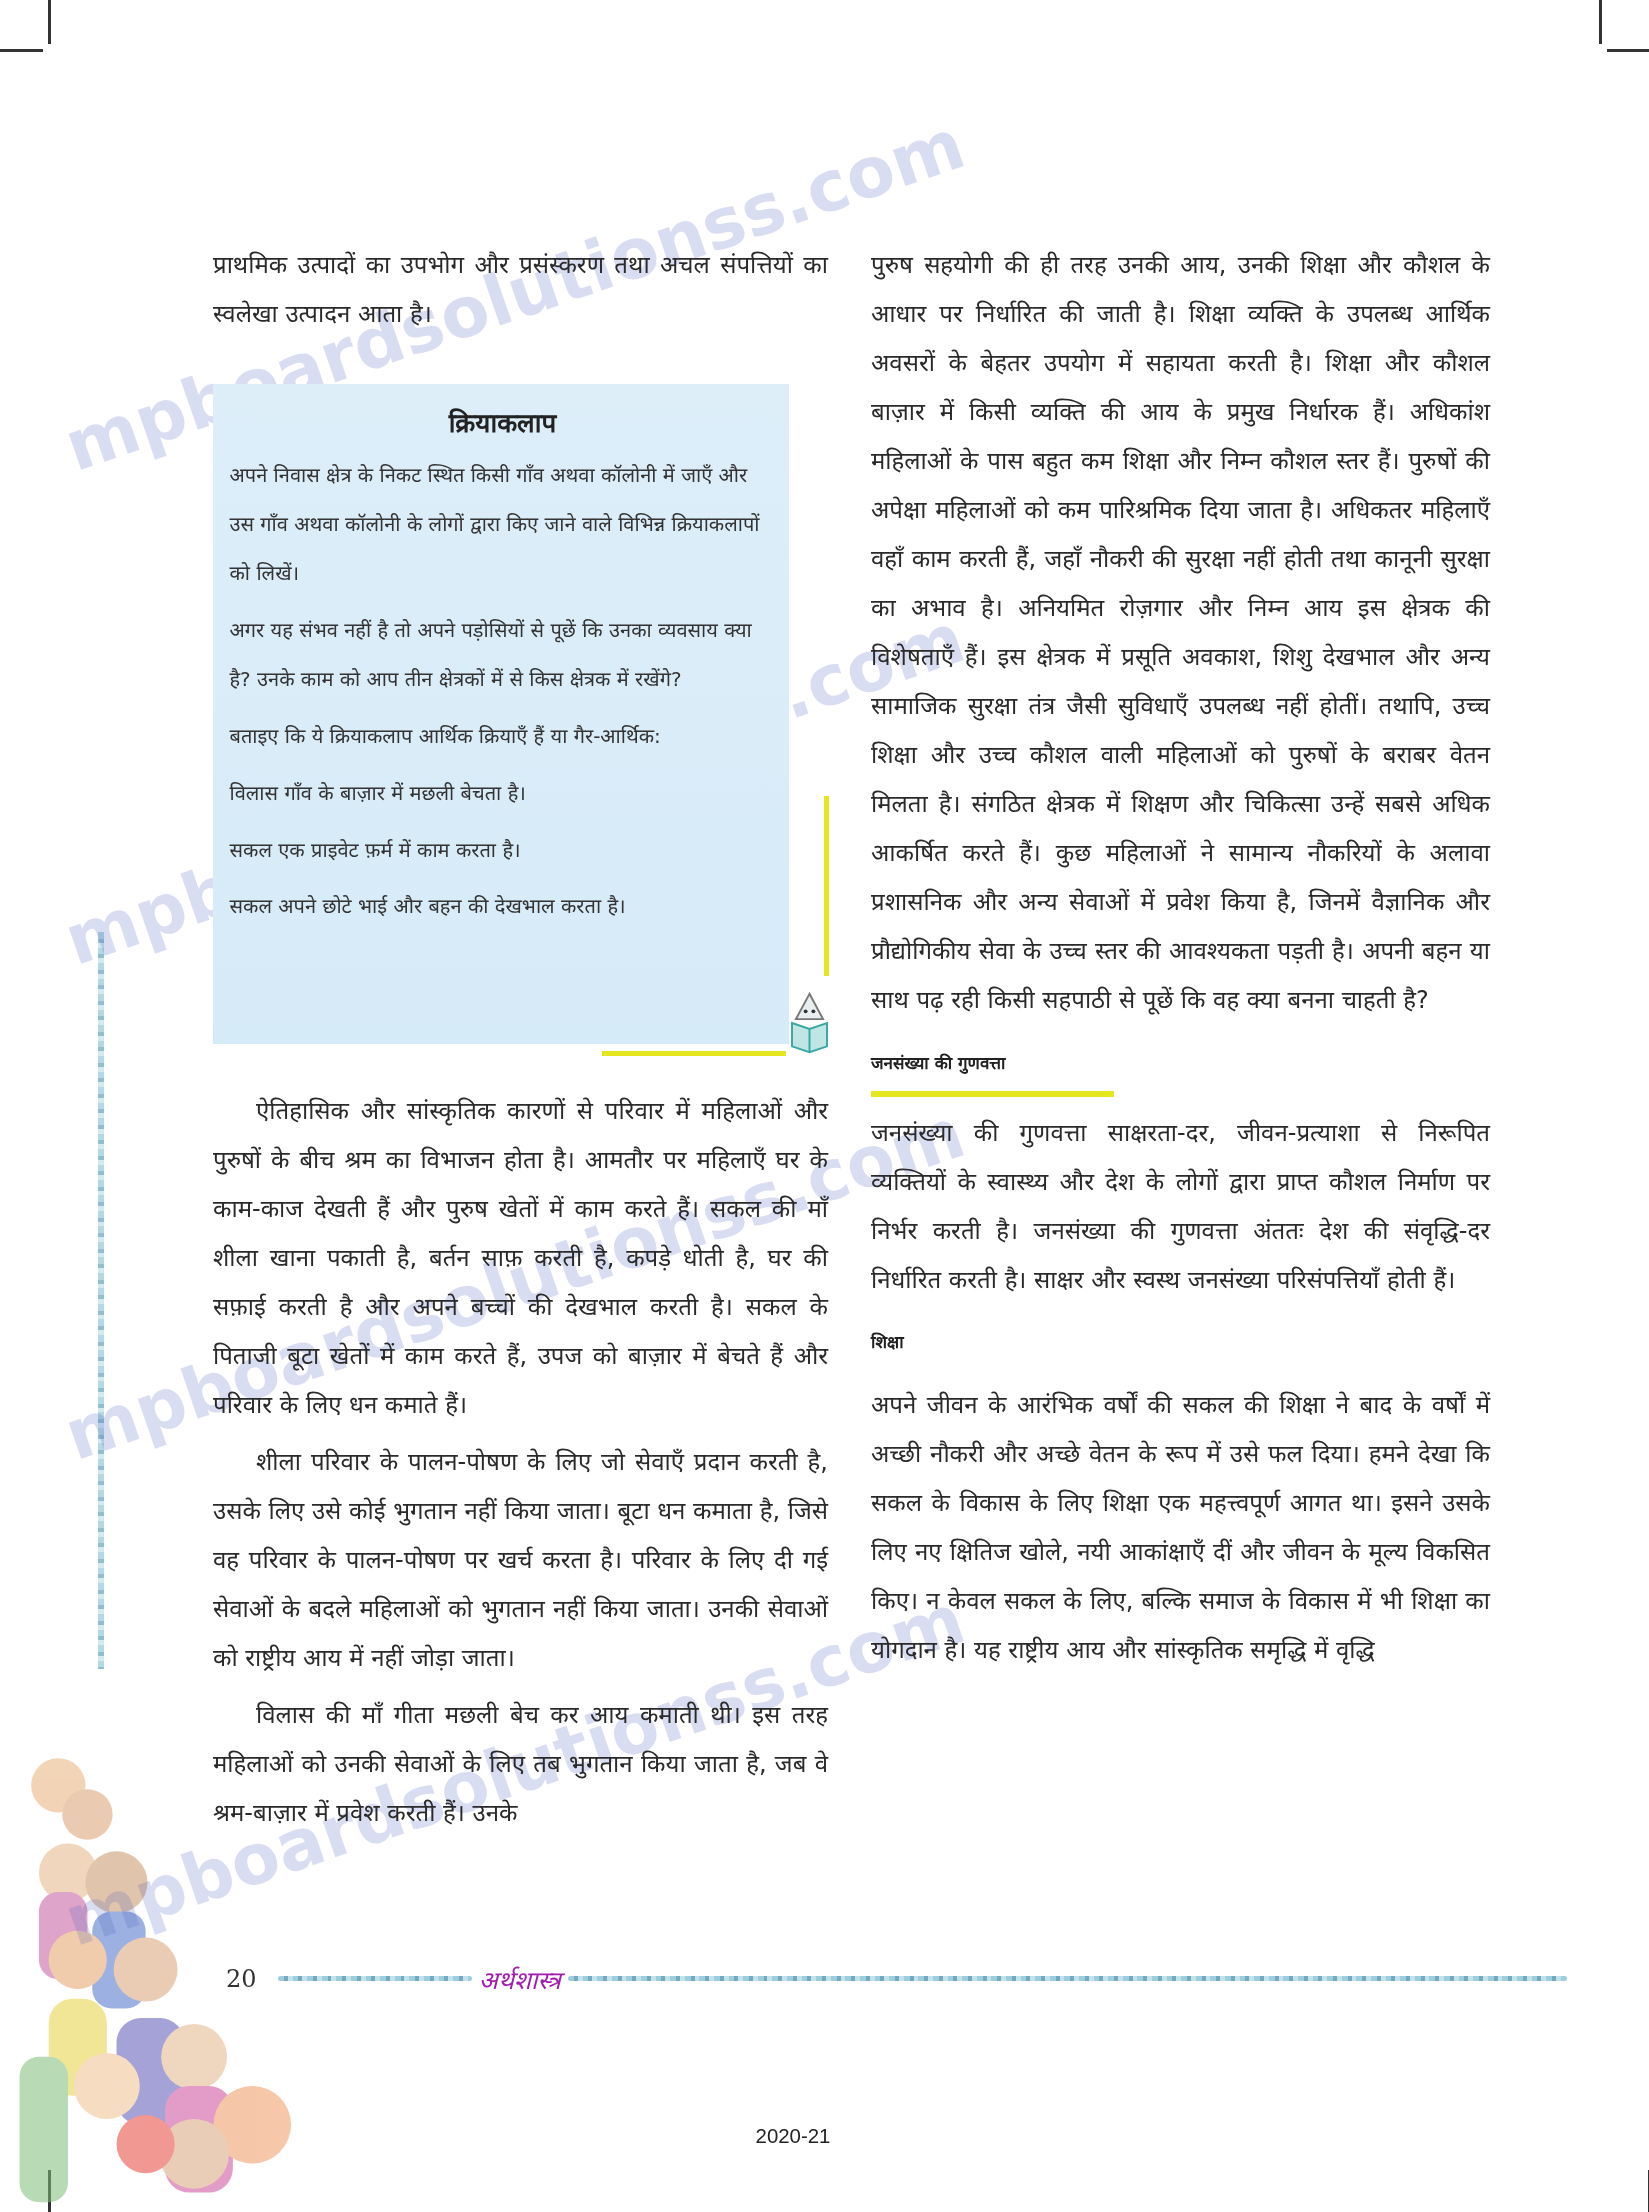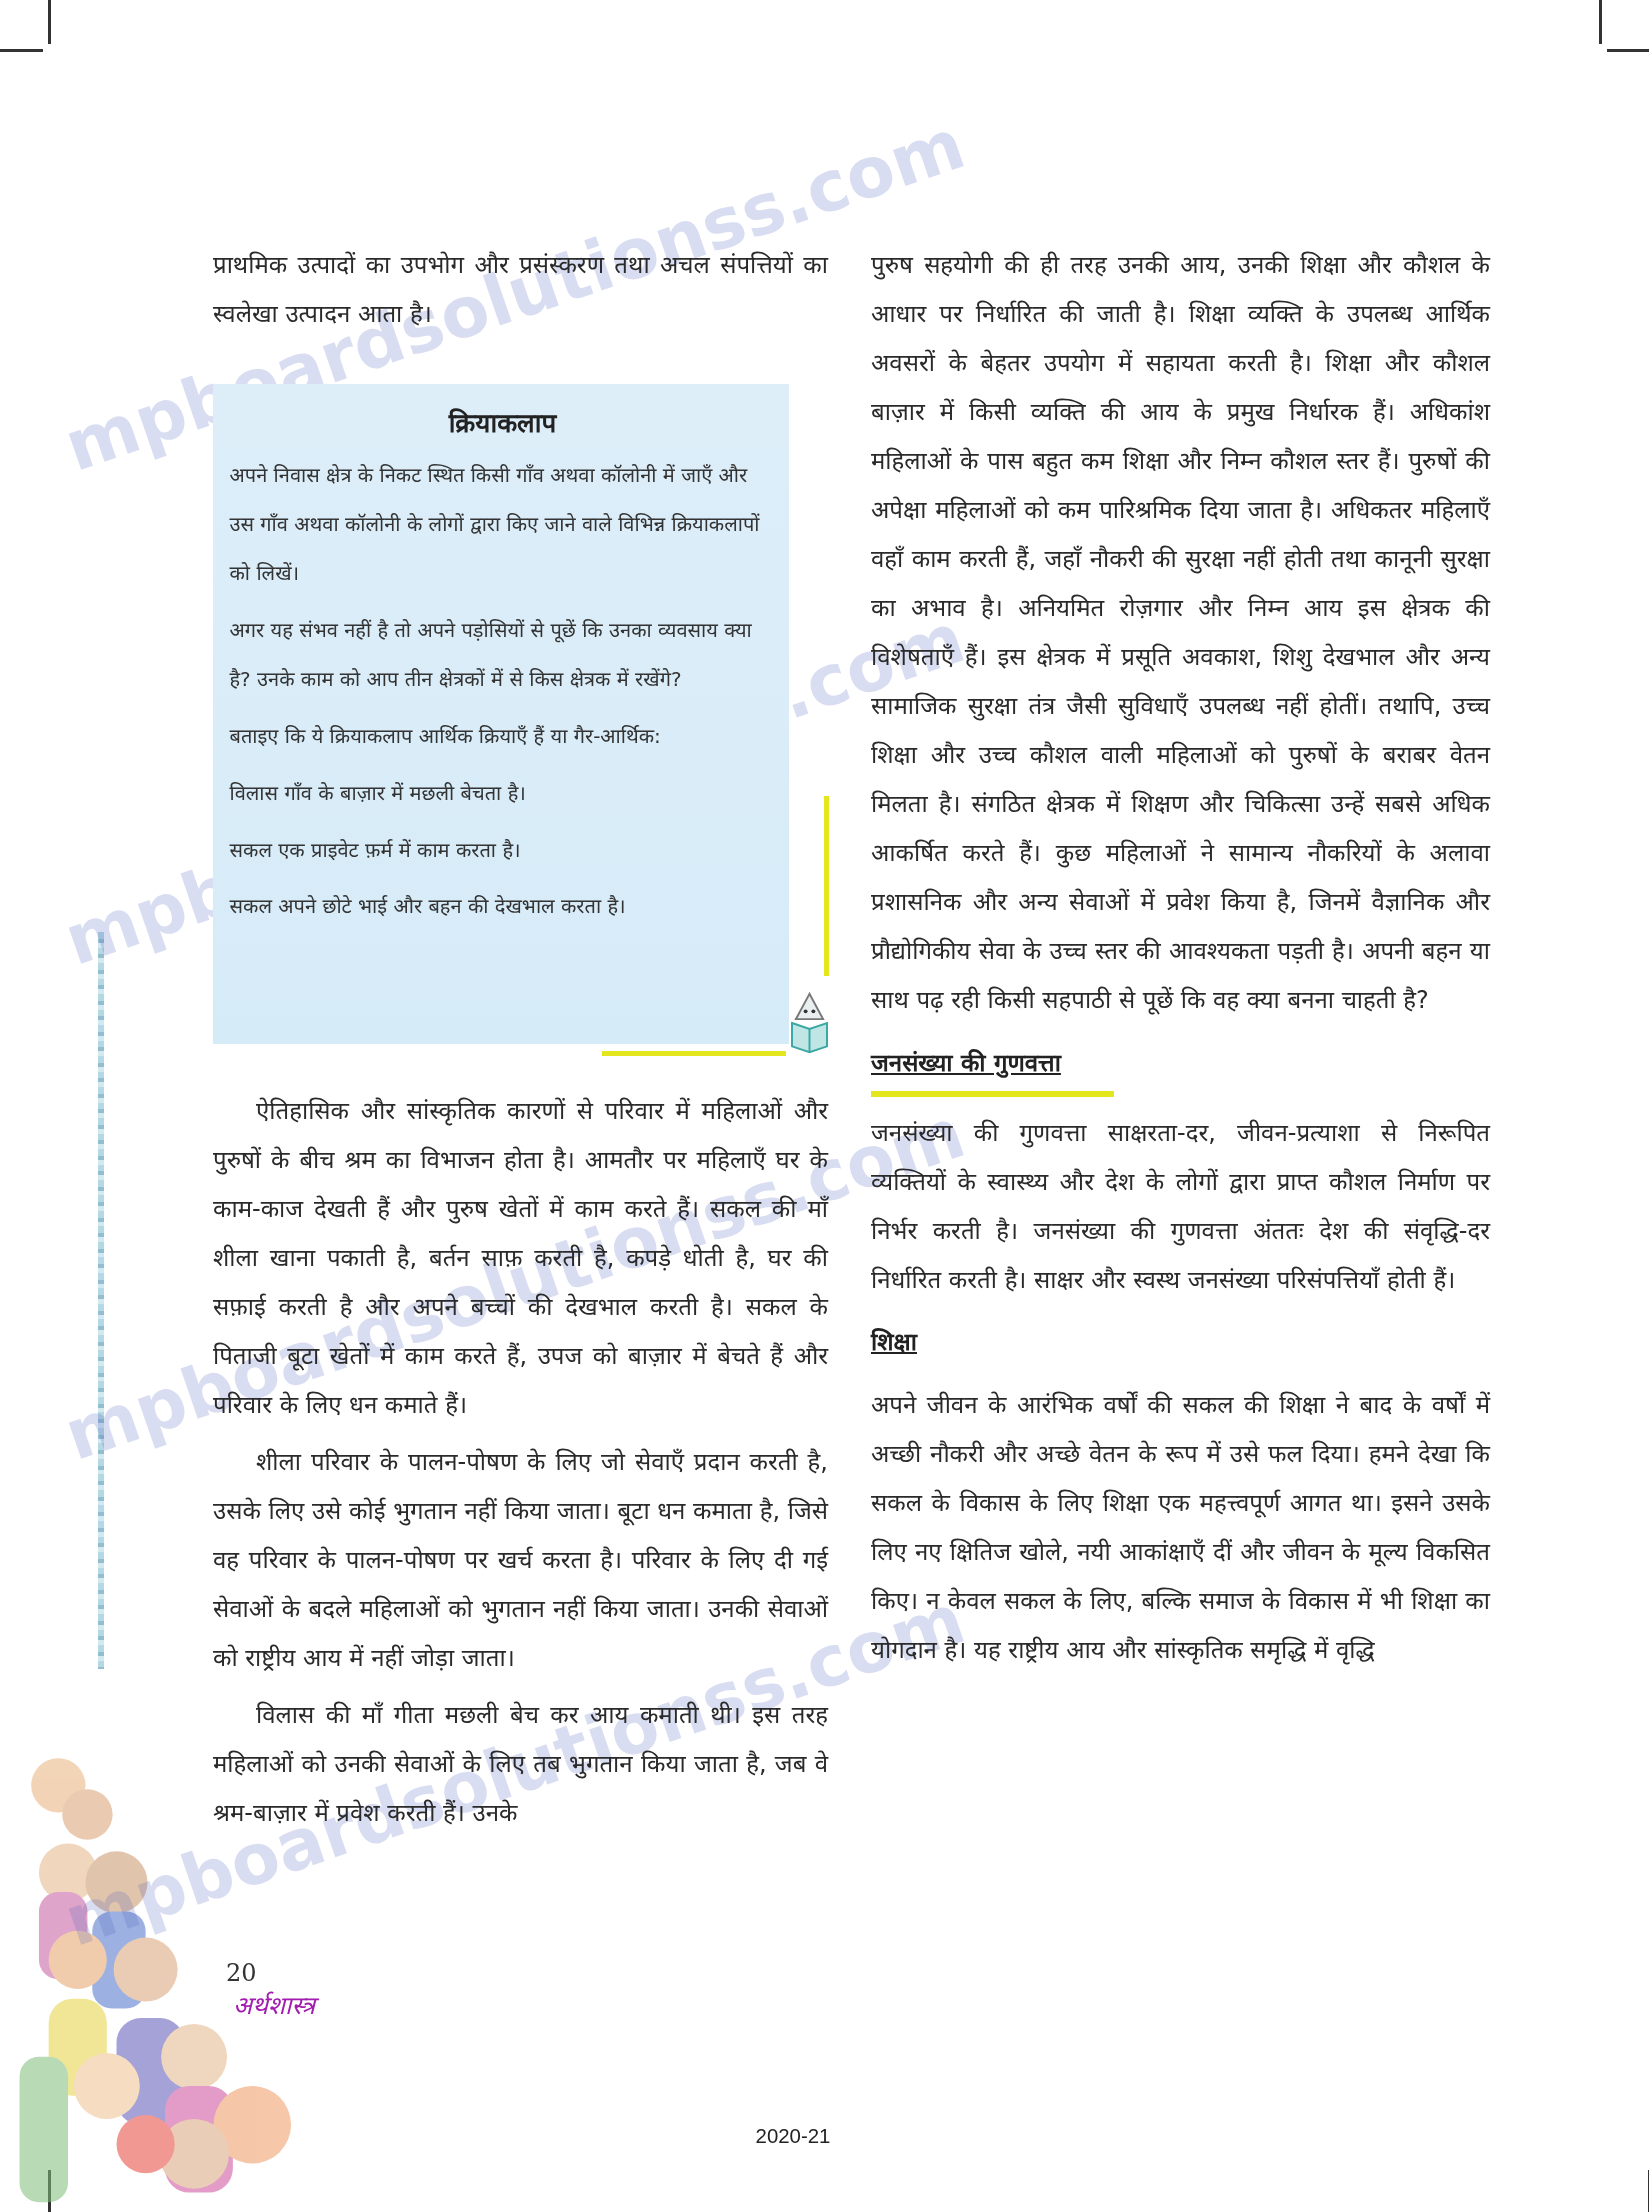--- a/index.html
+++ b/index.html
@@ -18,23 +18,23 @@
     position: absolute; left: 213px; top: 384px; width: 576px; height: 660px;
     background: linear-gradient(180deg, #ddeef9 0%, #d6ebf8 100%);
     box-sizing: border-box; padding: 11.6px 13.6px 0 16.5px;
   }
   .activity-title { text-align: center; font-weight: bold; font-size: 26px; line-height: 54px; margin-bottom: 1.9px; color: #222; }
   .activity-box p { margin: 0; font-size: 20px; line-height: 49px; color: #333; }
   .activity-box p.gap { margin-top: 7.8px; }
   .yellow-v { position: absolute; left: 824px; top: 796px; width: 4.9px; height: 180px; background: #e4e61e; }
   .yellow-h { position: absolute; left: 602px; top: 1051px; width: 184px; height: 4.9px; background: #e4e61e; }
   .mascot { position: absolute; left: 788px; top: 990px; width: 43px; height: 68px; }
-  .section-heading { font-weight: bold; font-size: 24px; line-height: 49px; color: #222; text-decoration: underline; }
+  .section-heading { font-weight: bold; font-size: 17px; line-height: 49px; color: #222; }
   .heading-underline { width: 243px; height: 5.8px; background: #e4e61e; margin: 3.9px 0 11.6px 0; }
-  .footer-row { position: absolute; top: 1959px; left: 226px; height: 39px; display: flex; align-items: flex-start; flex-direction: column; }
+  .footer-row { position: absolute; top: 1959px; left: 226px; height: 39px; display: flex; align-items: center; }
   .page-num { font-family: "DejaVu Serif", serif; font-size: 24px; color: #333; }
   .wavy { height: 5.8px; border-radius: 2.9px;
     background: repeating-linear-gradient(90deg, #8cc4d8 0 5.8px, #5b9bb5 5.8px 9.7px, #b8dce8 9.7px 14.6px); opacity: 0.85; }
   .book-title { font-family: "DejaVu Serif", serif; font-style: italic; font-size: 25px; color: #a21caf; margin: 0 7px; }
   .year { position: absolute; top: 2125px; left: 0; width: 1586px; text-align: center;
     font-family: "Liberation Sans", sans-serif; font-size: 20.4px; color: #222; }
   .side-border { position: absolute; left: 98px; top: 932px; width: 5.8px; height: 737px;
     background: repeating-linear-gradient(180deg, #9ccbdc 0 6.8px, #6ea8bf 6.8px 10.7px, #c4e2ec 10.7px 15.5px); opacity: 0.75; }
   .watermark { position: absolute; font-family: "DejaVu Sans", sans-serif; font-weight: bold; font-size: 70px;
     color: rgba(80,100,190,0.22); transform: rotate(-19deg); transform-origin: left center; white-space: nowrap; pointer-events: none; }

